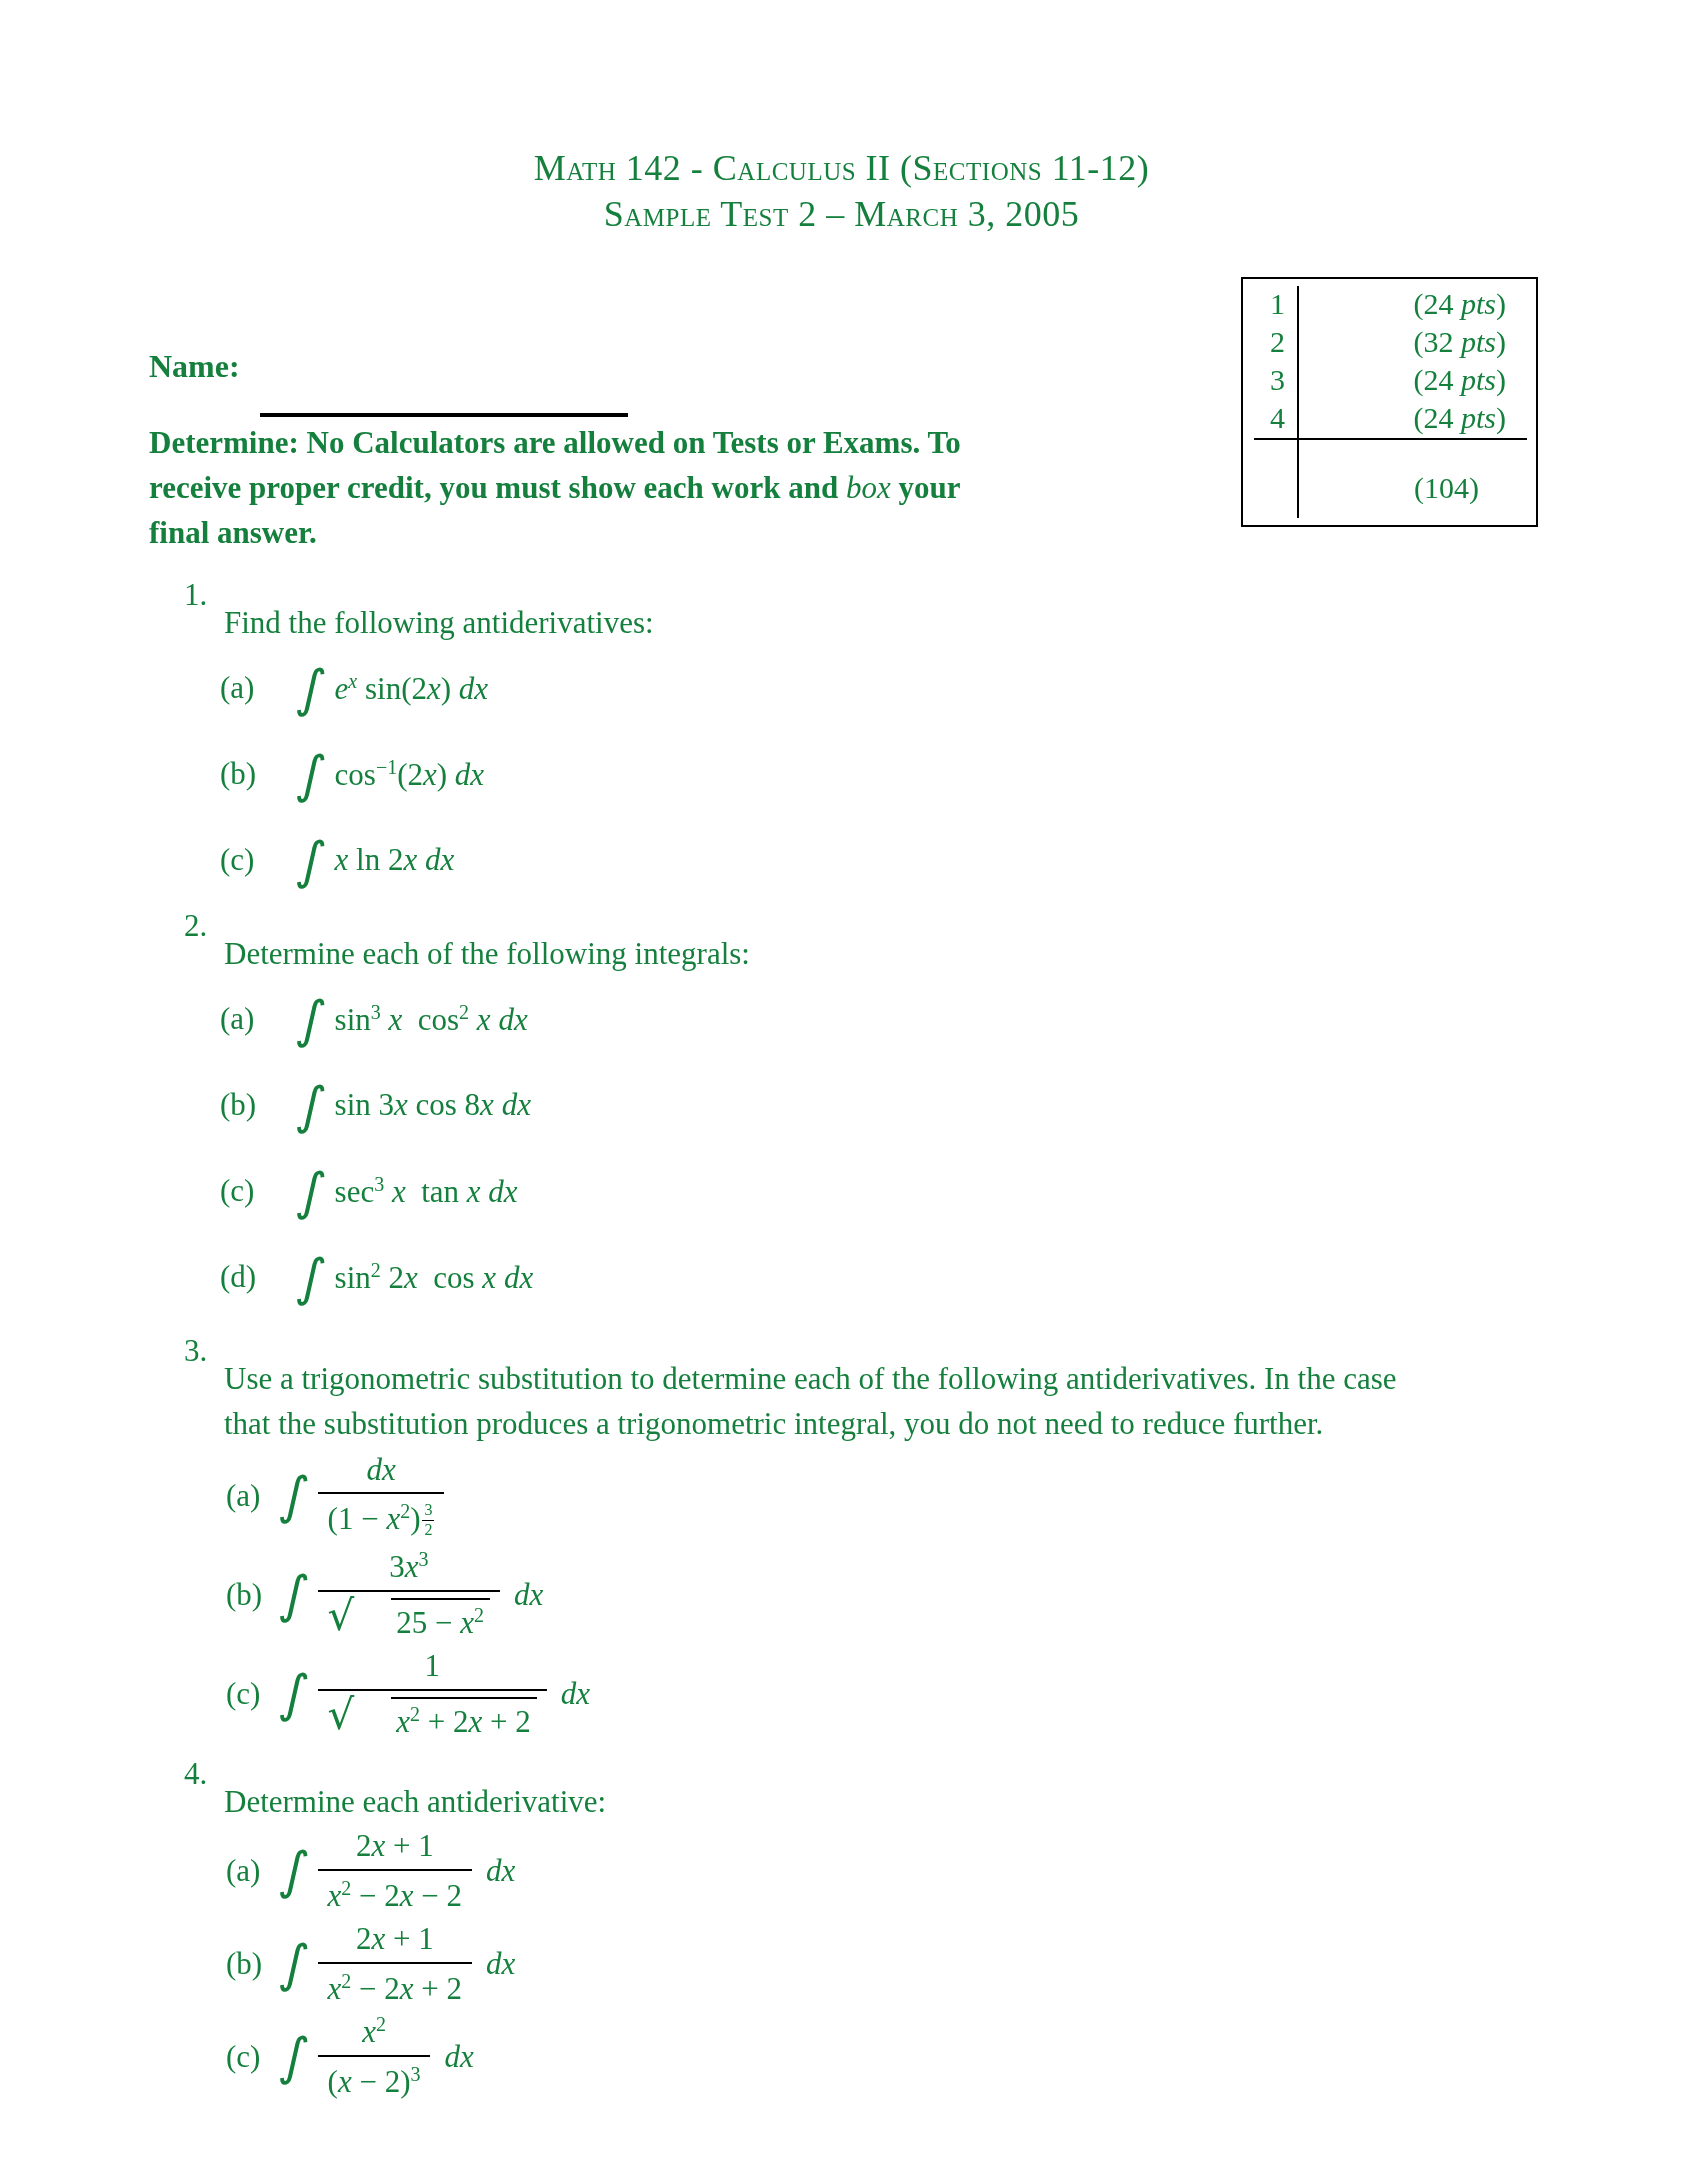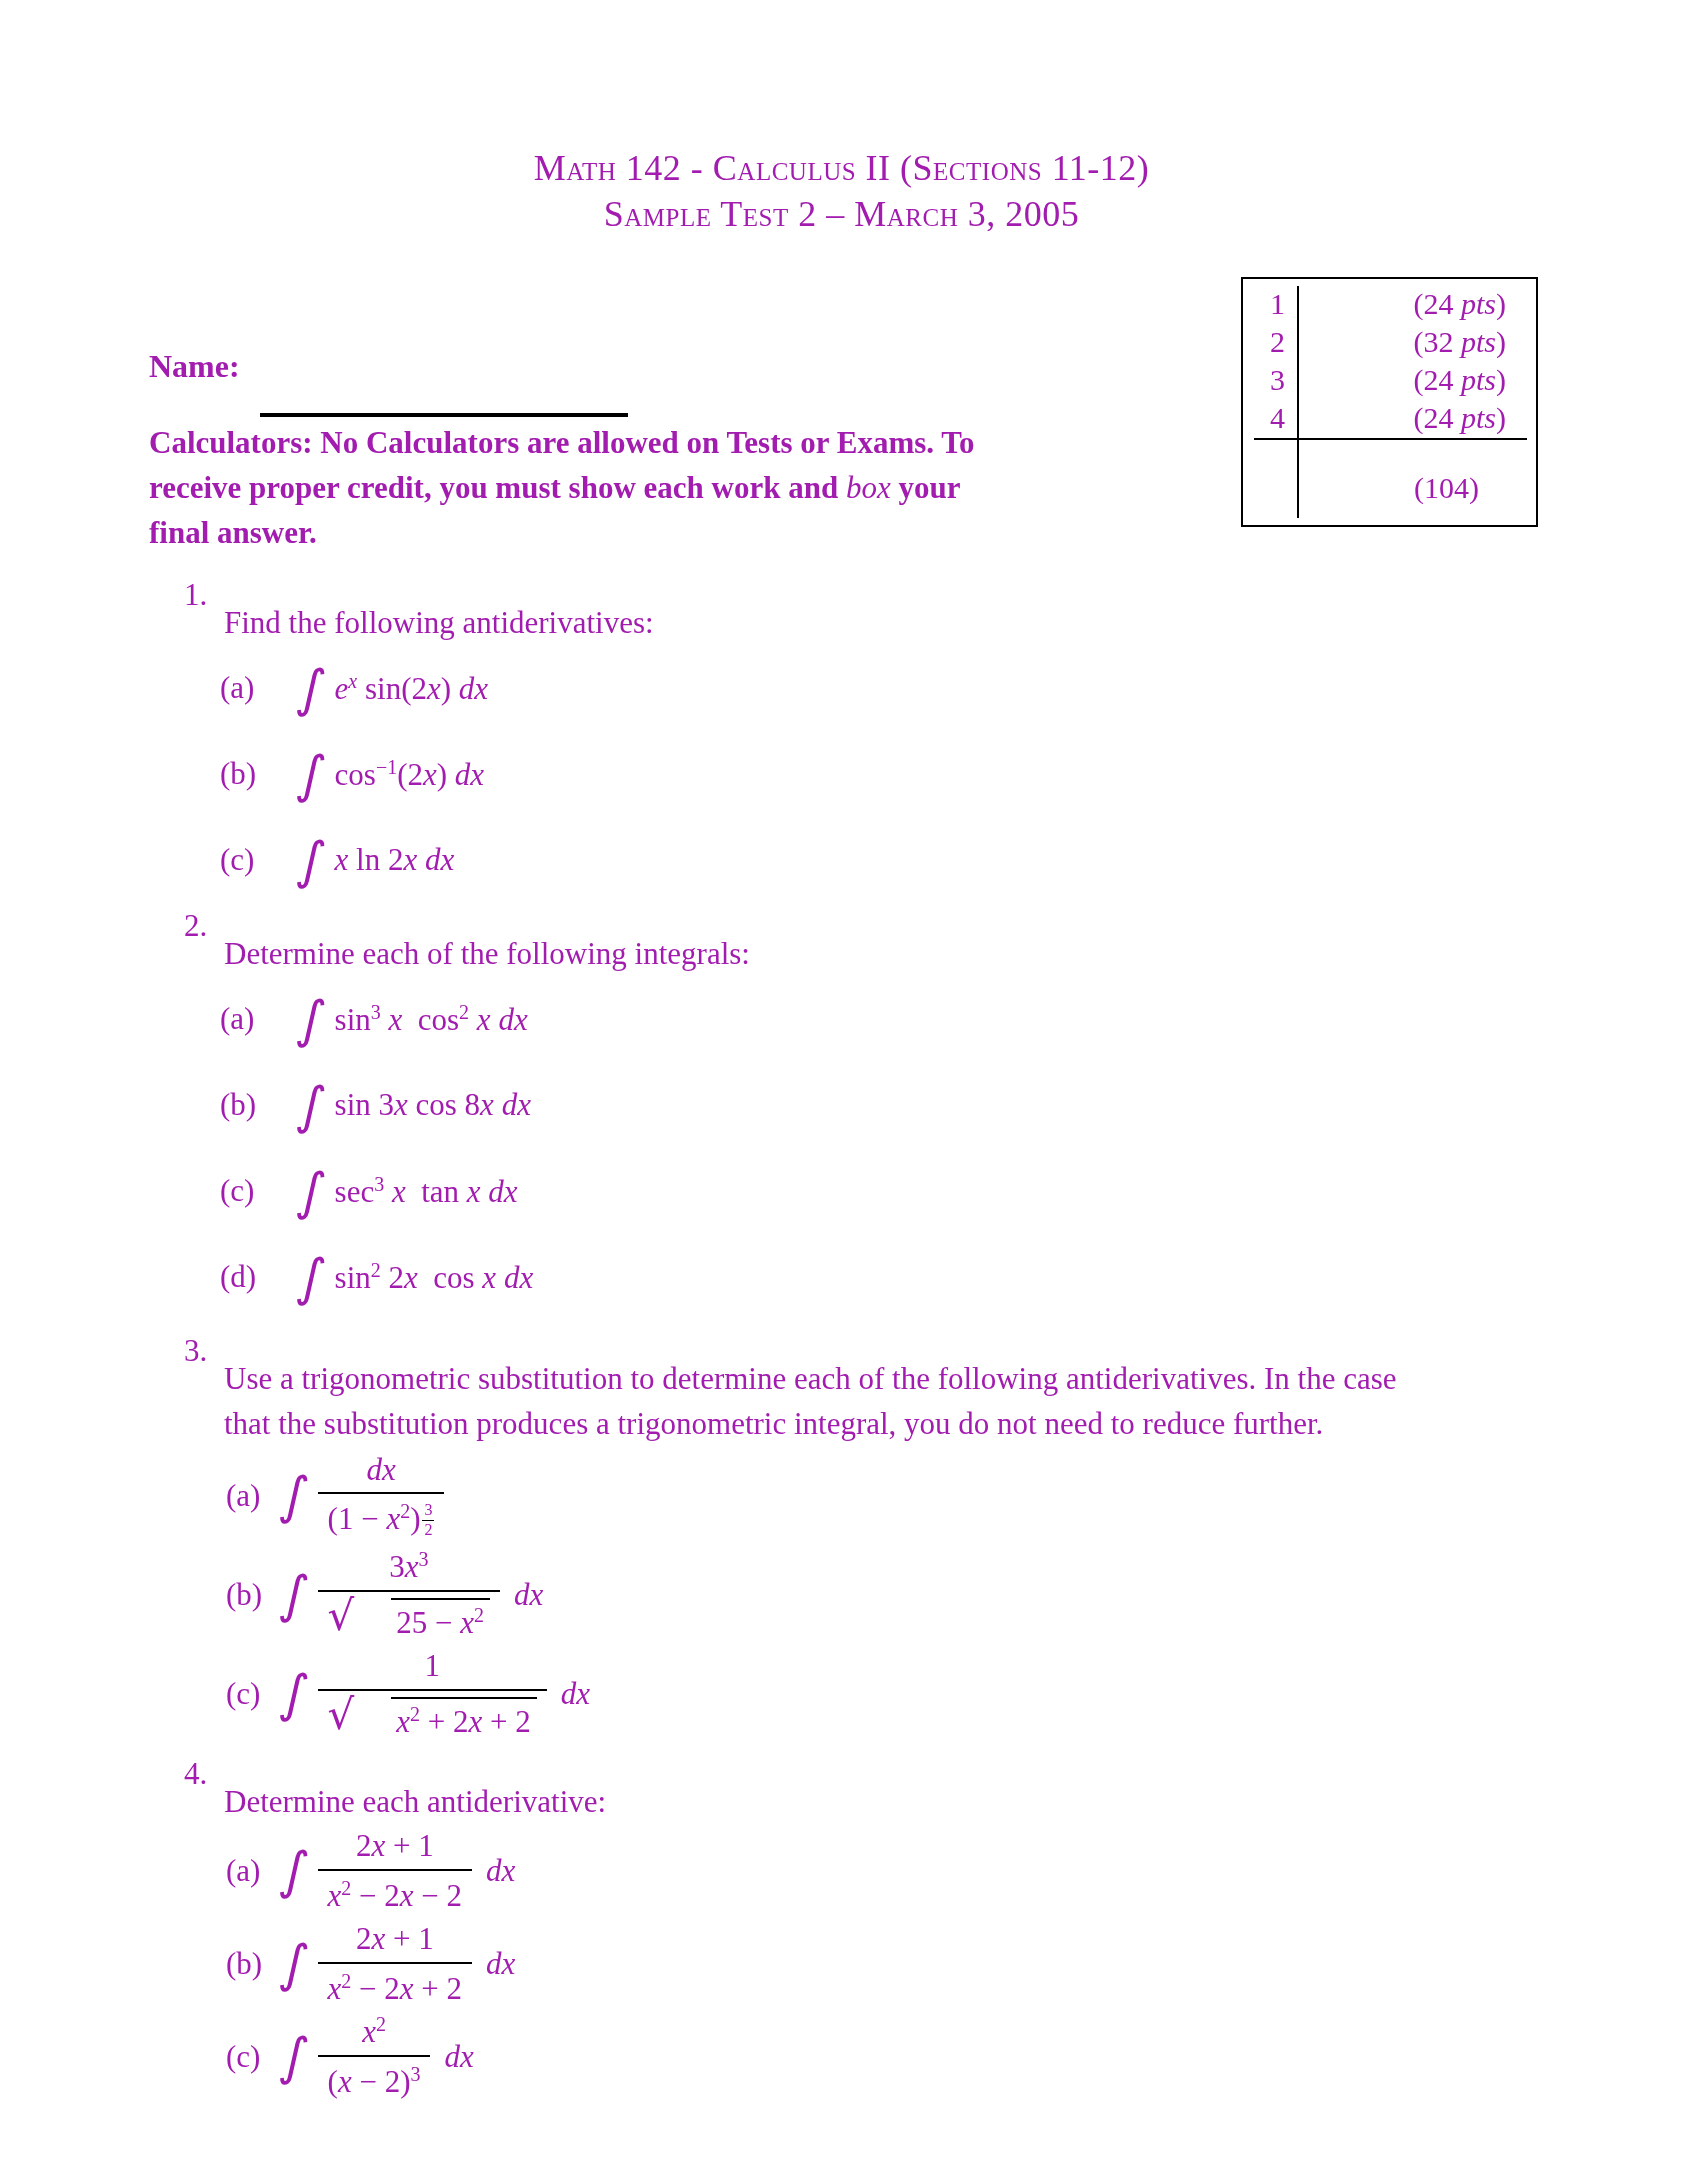--- a/index.html
+++ b/index.html
@@ -1,17 +1,17 @@
 <!DOCTYPE html>
 <html><head>
 <meta charset="utf-8">
 <style>
   html,body{margin:0;padding:0;background:#ffffff;}
   .page{position:relative;width:1683px;height:2178px;background:#ffffff;overflow:hidden;
-        font-family:"Liberation Serif","DejaVu Serif",serif;color:#a21caf;}
+        font-family:"Liberation Serif","DejaVu Serif",serif;color:#15803d;}
 
   
   .title{position:absolute;top:145px;left:0;width:100%;text-align:center;
          font-size:36px;line-height:46px;font-variant:small-caps;letter-spacing:0.5px;}
 
   
   .scoretable{position:absolute;left:1241px;top:277px;width:297px;height:250px;
               border:2px solid #000;box-sizing:border-box;font-size:30px;}
   .st-vline{position:absolute;left:54px;top:7px;bottom:7px;width:2px;background:#000;}
   .st-hline{position:absolute;left:11px;right:9px;top:159px;height:2px;background:#000;}
@@ -105,21 +105,21 @@
     </div>
     <div class="st-total">(104)</div>
   </div>
 
   <div class="nameblock">
     <span class="name-label">Name:</span>
     <div class="name-line"></div>
   </div>
 
   <div class="directions">
-    <span>Calculators:</span>
+    <span>Determine:</span>
     <span>No Calculators are allowed on Tests or Exams. To</span><br>
     <span>receive proper credit, you must show each work and</span>
     <span class="em">box</span>
     <span>your</span><br>
     <span>final answer.</span>
   </div>
 
   <div class="problems">
 
     <div class="pheading">

